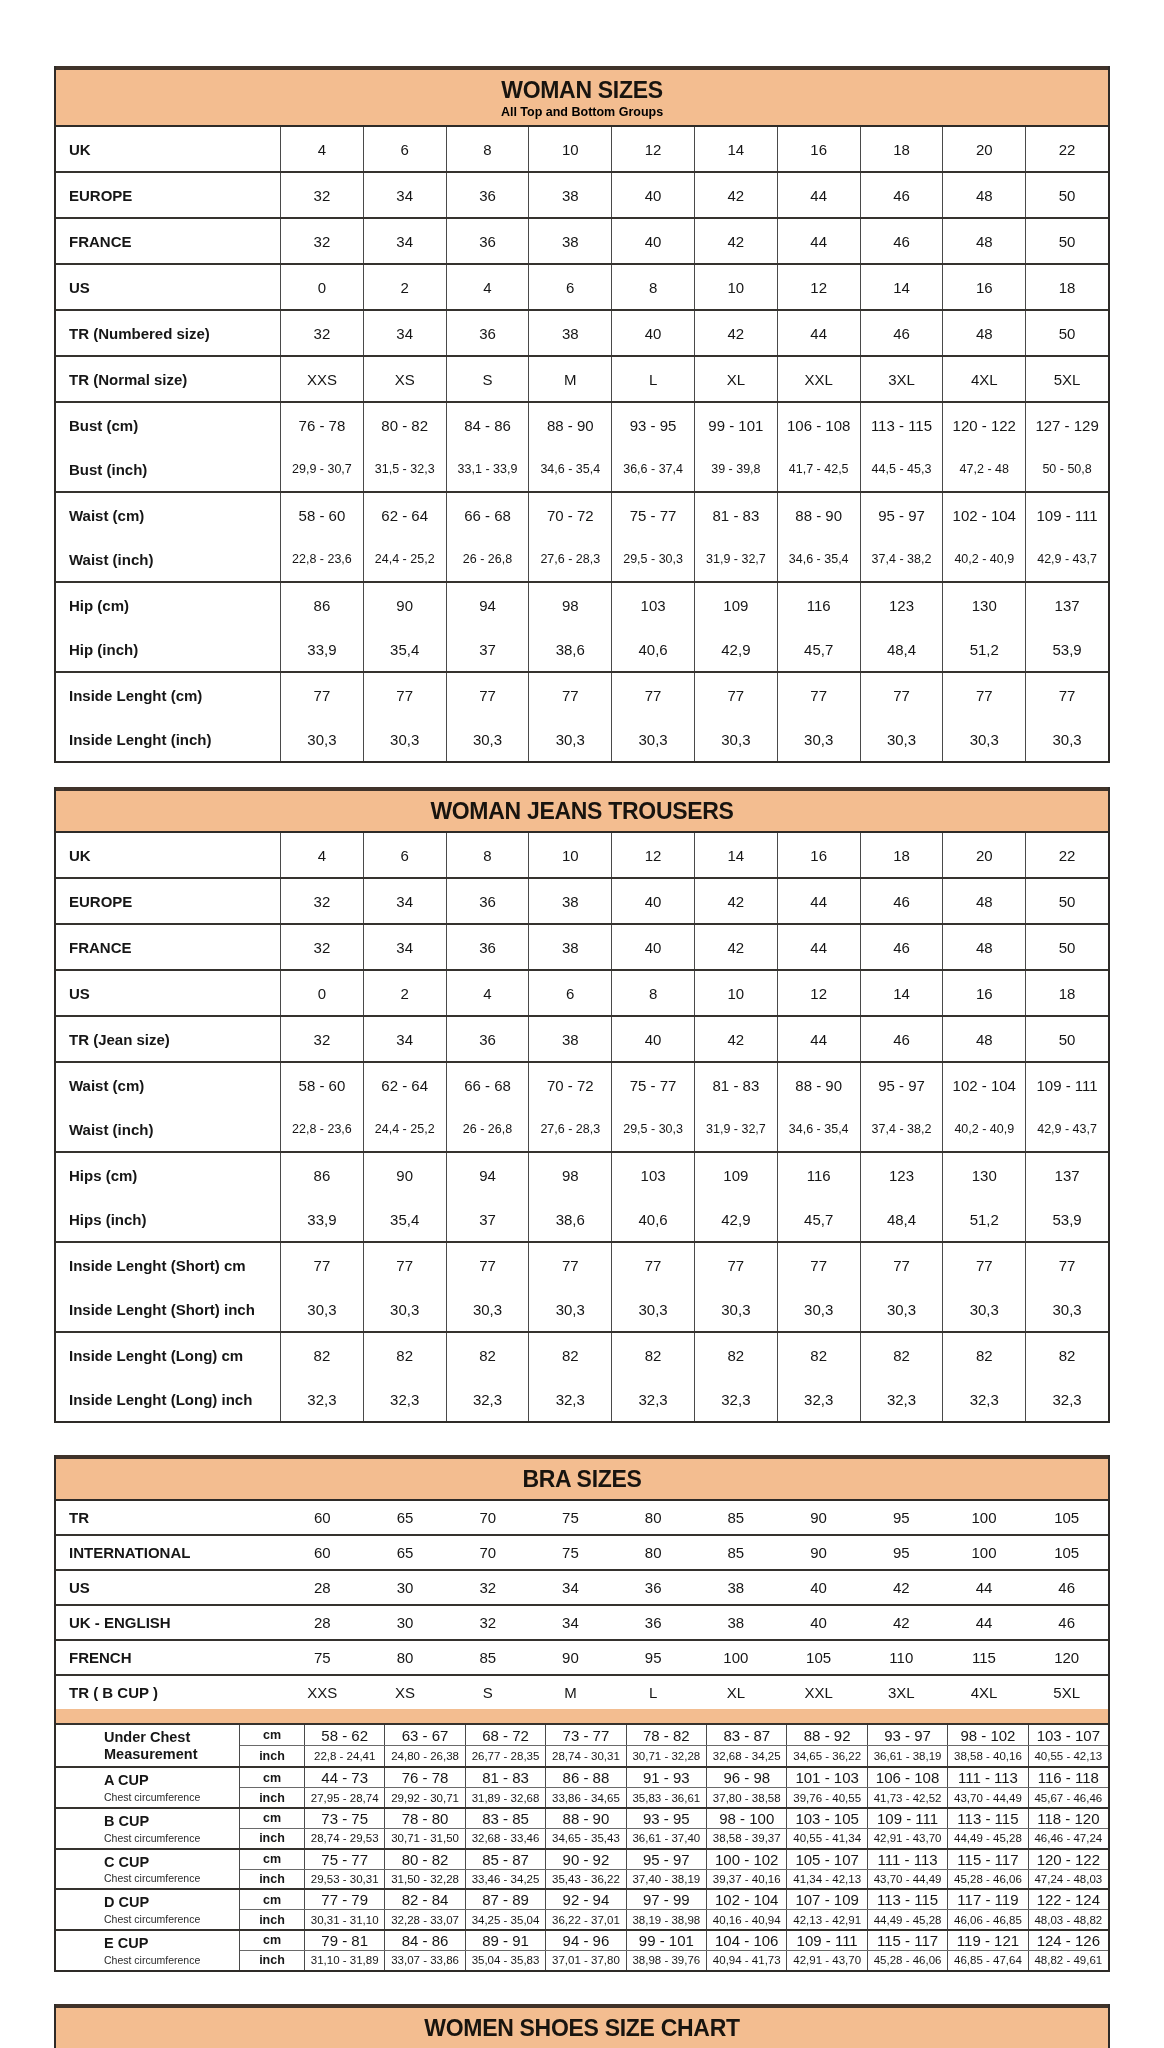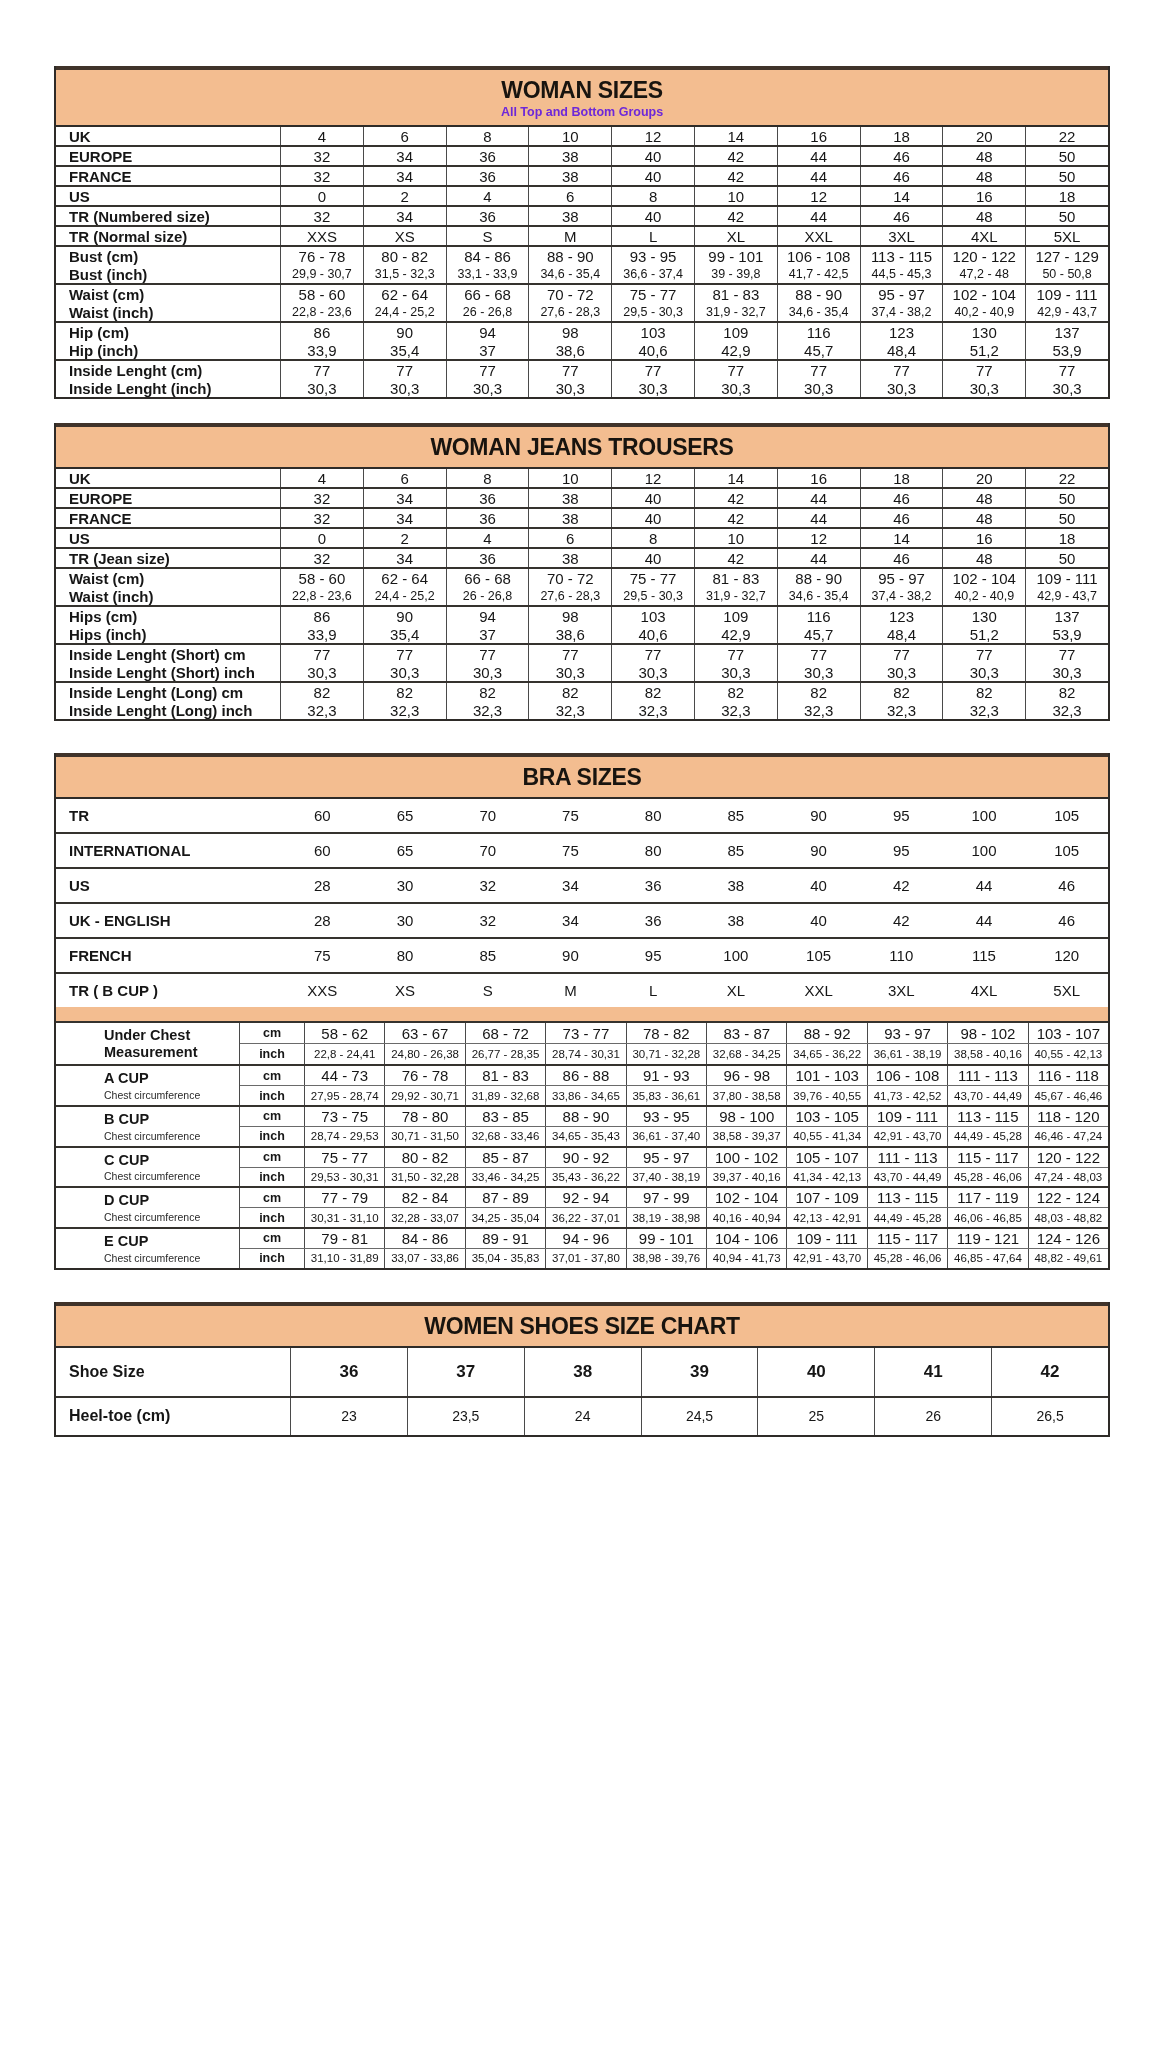--- a/index.html
+++ b/index.html
@@ -10,38 +10,38 @@
   }
   .size-table{
     width:1056px;margin-left:54px;box-sizing:border-box;
     border:2.5px solid #2e2b28;border-top:none;background:#fff;
   }
   .tbl-header{
     background:#f3bd90;border-top:4px solid #40332a;border-bottom:2.5px solid #2e2b28;
     text-align:center;padding:7px 0 6px;
   }
   .tbl-title{font-weight:700;font-size:23px;letter-spacing:-0.3px;color:#18140f;}
-  .tbl-subtitle{font-weight:700;font-size:12.5px;margin-top:1px;color:#6d28d9;}
+  .tbl-subtitle{font-weight:700;font-size:12.5px;margin-top:1px;color:#000000;}
   .t-group{border-bottom:2.5px solid #35322e;}
   .t-group:last-child{border-bottom:none;}
   .t-row{display:flex;align-items:stretch;}
   .t-label{
     width:225px;flex:0 0 225px;box-sizing:border-box;padding-left:13px;
     display:flex;align-items:center;font-weight:700;font-size:15px;
     border-right:1.5px solid #4a4a4a;
   }
   .t-cell{
     flex:1 1 0;display:flex;align-items:center;justify-content:center;
     border-right:1.5px solid #4a4a4a;white-space:nowrap;
   }
   .t-row .t-cell:last-child{border-right:none;}
   .c-md{font-size:15px;}
   .c-sm{font-size:12.5px;}
   .c-xs{font-size:11.5px;}
-  .grid-std .t-row{height:18px;}
+  .grid-std .t-row{height:44px;}
 
   
   .bra-top .t-row{height:33px;}
   .bra-top .t-cell,.bra-top .t-label{border-right:none;}
   .peach-band{
     height:14px;background:#f3bd90;
     border-bottom:2.5px solid #35322e;
   }
   .bra-bottom .t-group{display:flex;align-items:stretch;}
   .cup-label{

